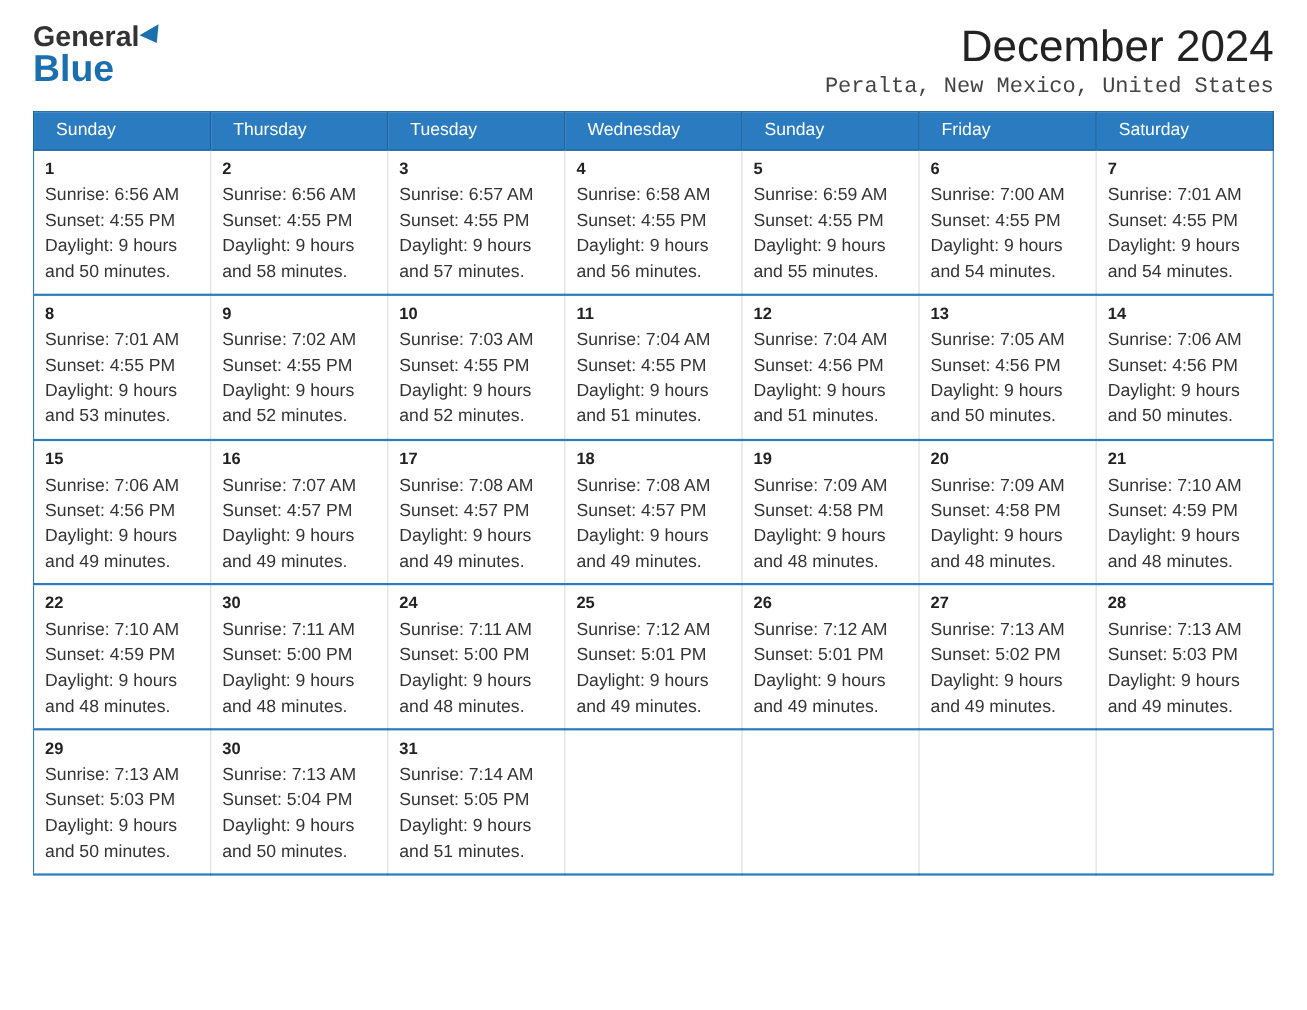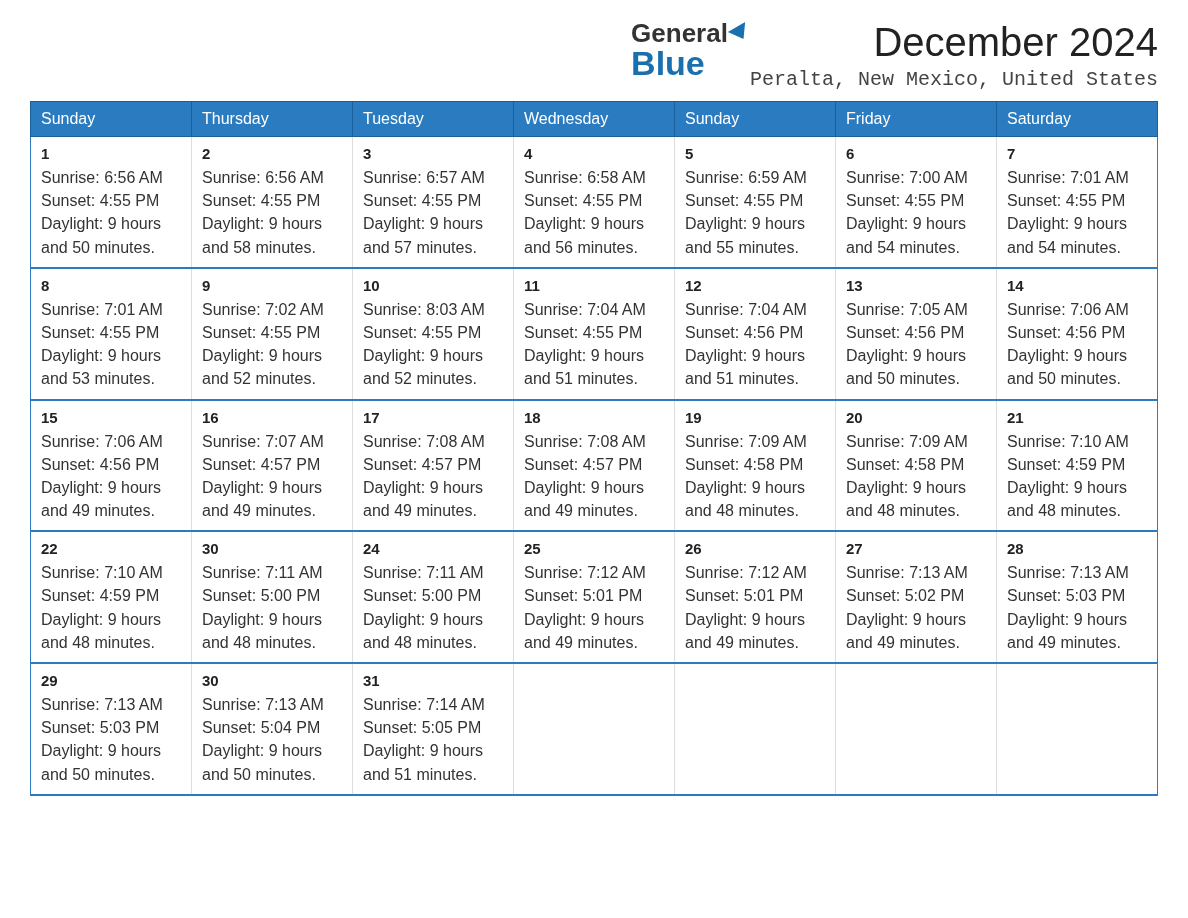--- a/index.html
+++ b/index.html
@@ -5,21 +5,21 @@
     * { box-sizing: border-box; margin: 0; padding: 0; }
     body {
       font-family: Arial, sans-serif;
       background: #fff;
       padding: 20px 30px;
       width: 1188px;
       min-height: 918px;
     }
     .header {
       display: flex;
-      justify-content: flex-end;
+      justify-content: space-between;
       align-items: flex-start;
       margin-bottom: 10px;
     }
     .logo {
       display: flex;
       flex-direction: column;
       align-items: flex-start;
     }
     .logo-general {
       font-size: 26px;
@@ -69,21 +69,21 @@
       border-collapse: collapse;
       margin-top: 10px;
     }
     thead tr {
       background-color: #2a7bbf;
     }
     thead th {
       color: #fff;
       font-size: 16px;
       font-weight: normal;
-      padding: 8px 10px;
+      padding: 8px 20px;
       text-align: left;
       border: 1px solid #1a5f9a;
     }
     tbody tr {
       border-bottom: 2px solid #2a7bbf;
     }
     tbody td {
       vertical-align: top;
       padding: 8px 10px;
       font-size: 13px;
@@ -180,21 +180,21 @@
         <td>
           <span class="day-number">8</span>
           <div class="day-info"><span>Sunrise: 7:01 AM</span><br><span>Sunset: 4:55 PM</span><br><span>Daylight: 9 hours</span><br><span>and 53 minutes.</span></div>
         </td>
         <td>
           <span class="day-number">9</span>
           <div class="day-info"><span>Sunrise: 7:02 AM</span><br><span>Sunset: 4:55 PM</span><br><span>Daylight: 9 hours</span><br><span>and 52 minutes.</span></div>
         </td>
         <td>
           <span class="day-number">10</span>
-          <div class="day-info"><span>Sunrise: 8:03 AM</span><br><span>Sunset: 4:55 PM</span><br><span>Daylight: 9 hours</span><br><span>and 52 minutes.</span></div>
+          <div class="day-info"><span>Sunrise: 7:03 AM</span><br><span>Sunset: 4:55 PM</span><br><span>Daylight: 9 hours</span><br><span>and 52 minutes.</span></div>
         </td>
         <td>
           <span class="day-number">11</span>
           <div class="day-info"><span>Sunrise: 7:04 AM</span><br><span>Sunset: 4:55 PM</span><br><span>Daylight: 9 hours</span><br><span>and 51 minutes.</span></div>
         </td>
         <td>
           <span class="day-number">12</span>
           <div class="day-info"><span>Sunrise: 7:04 AM</span><br><span>Sunset: 4:56 PM</span><br><span>Daylight: 9 hours</span><br><span>and 51 minutes.</span></div>
         </td>
         <td>

